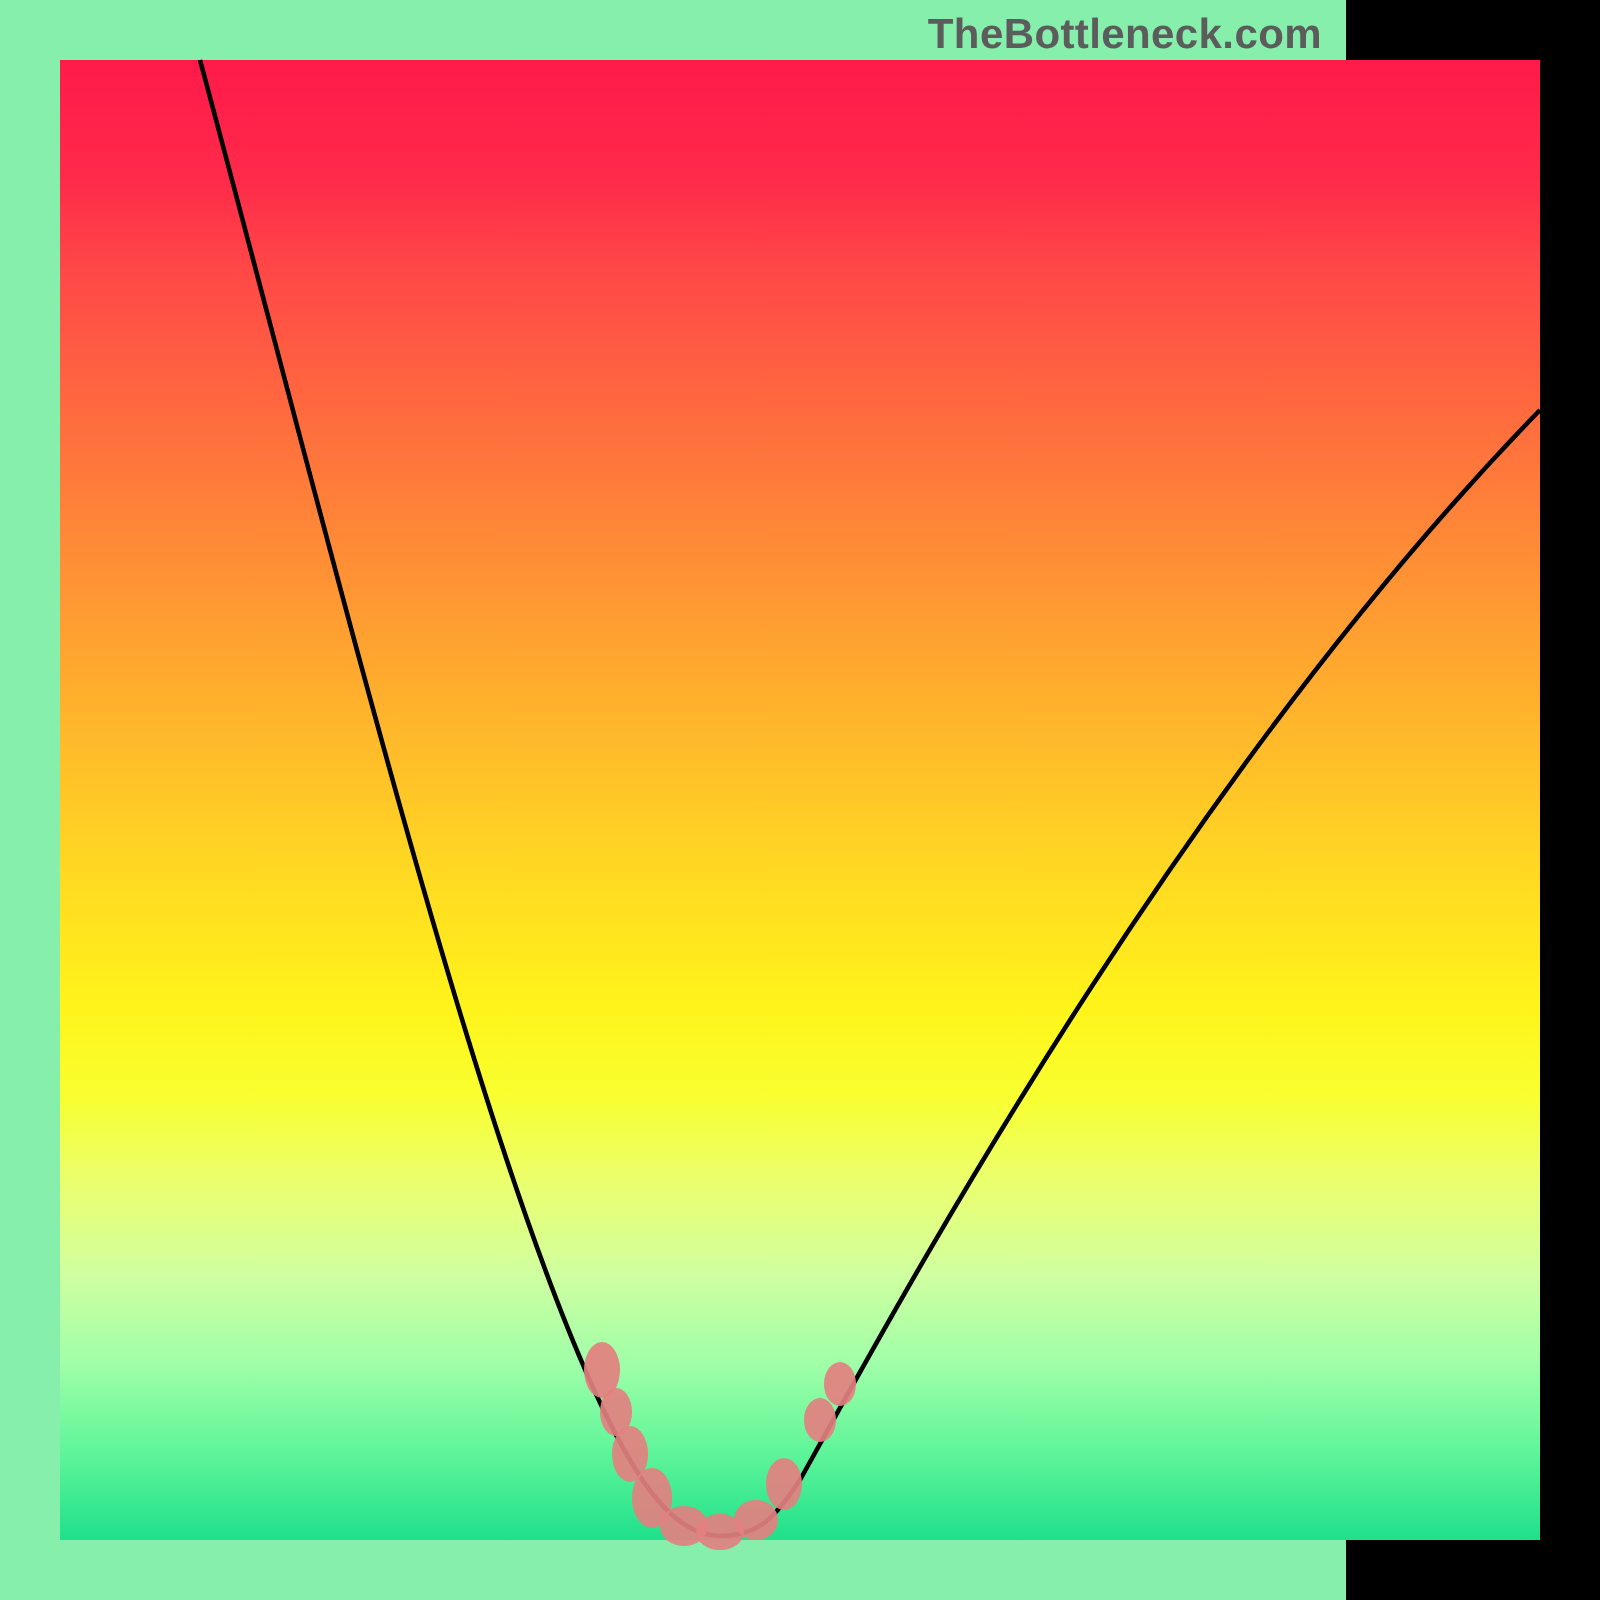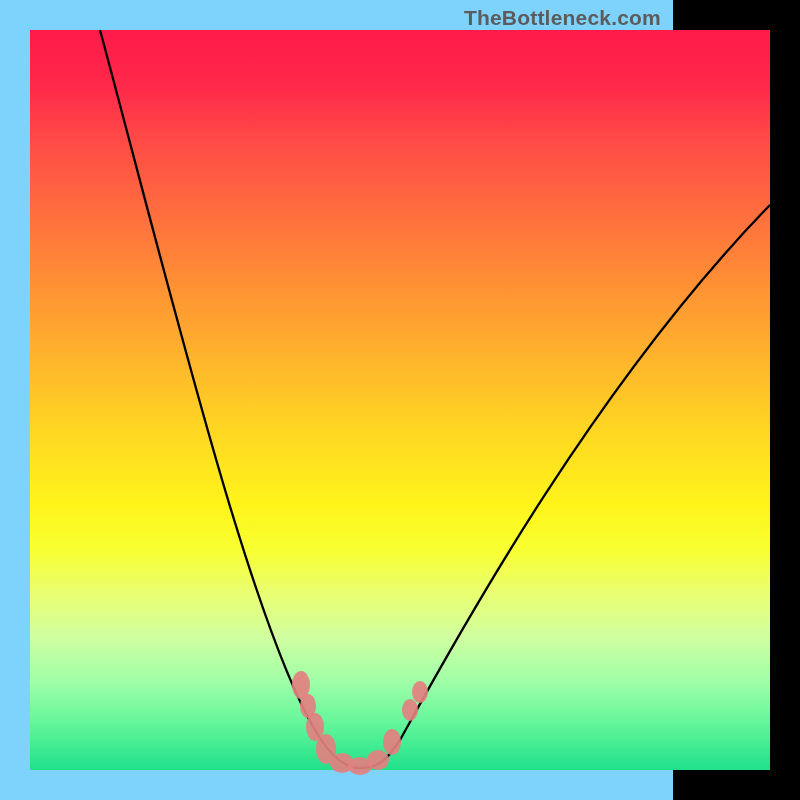--- a/index.html
+++ b/index.html
@@ -1,21 +1,21 @@
 <!DOCTYPE html>
 <html><head>
 <meta charset="utf-8">
 <style>
   * { margin: 0; padding: 0; box-sizing: border-box; }
   html, body { width: 800px; height: 800px; background: #000; overflow: hidden; }
   .stage {
     position: relative;
     width: 673px;
     height: 800px;
-    background: #7dd3fc;
+    background: #86efac;
   }
   .plot-area {
     position: absolute;
     left: 30px;
     top: 30px;
     width: 740px;
     height: 740px;
     background: linear-gradient(to bottom,
       #ff1a4a 0%,
       #ff2a4a 8%,

